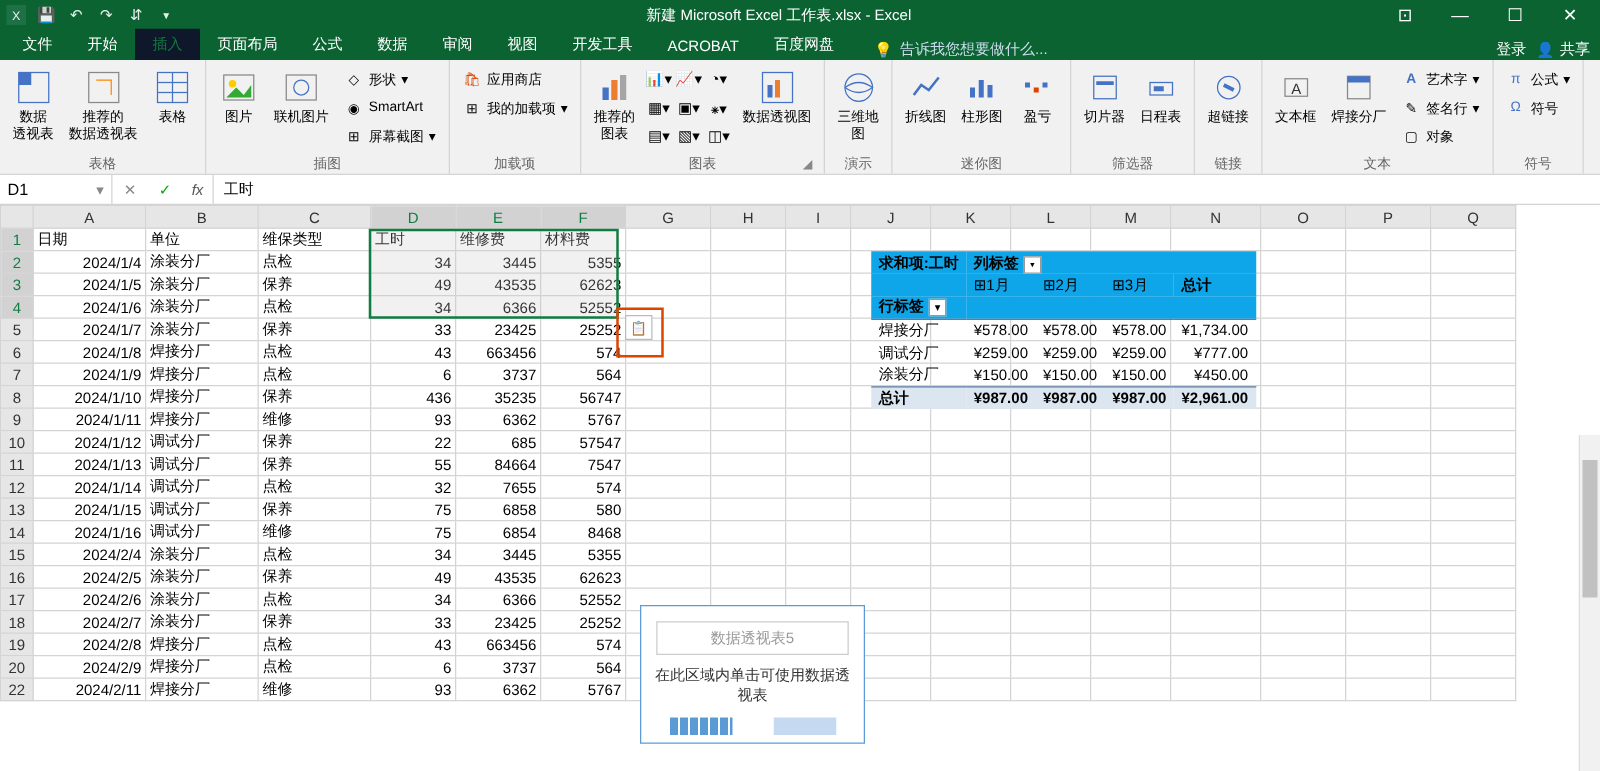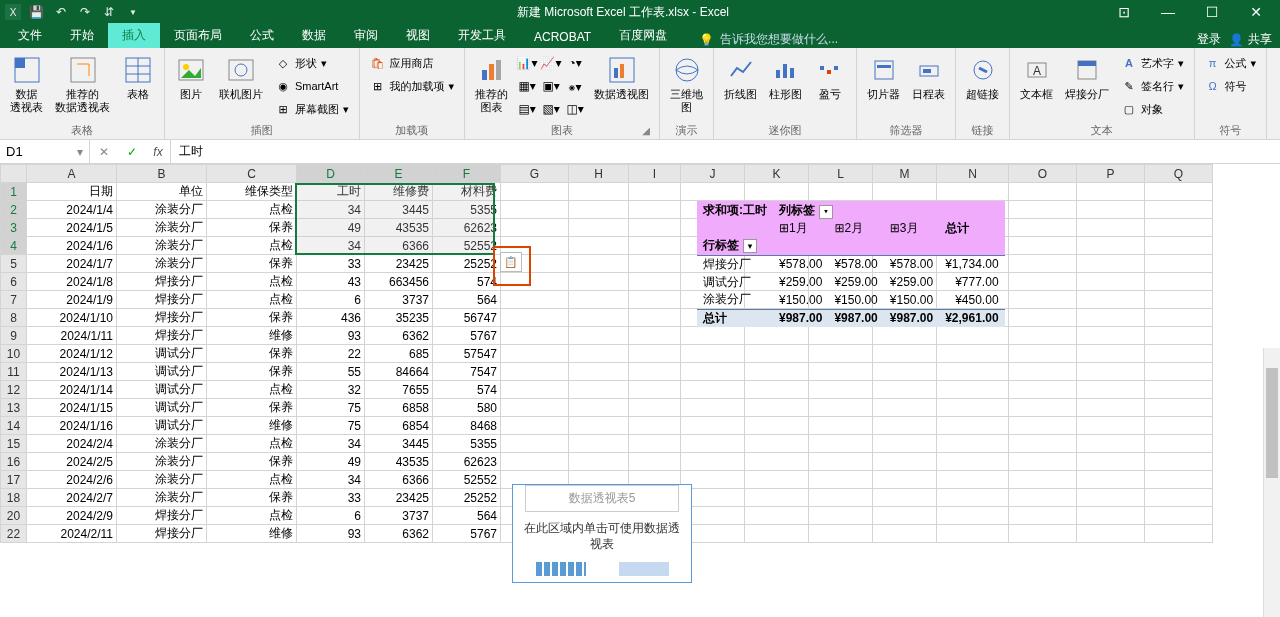--- a/index.html
+++ b/index.html
@@ -9,21 +9,21 @@
 .titlebar { height: 24px; background: #0c6332; color: #fff; display: flex; align-items: center; }
 .titlebar .qat { display: flex; align-items: center; padding-left: 4px; gap: 6px; }
 .titlebar .qat .qicon { width: 18px; height: 18px; display: flex; align-items: center; justify-content: center; opacity: 0.9; cursor: pointer; }
 .titlebar .title { flex: 1; text-align: center; font-size: 12px; }
 .titlebar .winctrl { display: flex; gap: 4px; padding-right: 4px; }
 .titlebar .winctrl .wbtn { width: 40px; height: 20px; display: flex; align-items: center; justify-content: center; cursor: pointer; font-size: 14px; }
 
 
 .tabs { height: 24px; background: #0c6332; display: flex; align-items: flex-end; padding-left: 4px; }
 .tabs .tab { padding: 4px 14px; color: #fff; font-size: 12px; cursor: pointer; margin-top: 41px; }
-.tabs .tab.active { background: #5eead4; color: #107c41; }
+.tabs .tab.active { background: #0f172a; color: #107c41; }
 .tabs .tell-me { flex: 1; display: flex; align-items: center; padding-left: 18px; color: #cde; gap: 6px; }
 .tabs .right { display: flex; align-items: center; gap: 8px; padding-right: 8px; color: #fff; text-align: right; }
 .tabs .right .share-btn { display: flex; align-items: center; gap: 4px; }
 
 
 .ribbon { height: 92px; background: #f1f1f1; border-bottom: 1px solid #d4d4d4; display: flex; }
 .ribbon .group { border-right: 1px solid #d4d4d4; padding: 2px 6px 0 6px; display: flex; flex-direction: column; }
 .ribbon .group .body { flex: 1; display: flex; align-items: flex-start; gap: 4px; padding-top: 2px; }
 .ribbon .group .label { height: 16px; text-align: center; font-size: 11px; color: #666; position: relative; }
 .ribbon .group .label .launcher { position: absolute; right: 0; bottom: 0; width: 14px; height: 14px; font-size: 10px; color: #888; cursor: pointer; }
@@ -50,30 +50,30 @@
 
 
 .gridwrap { position: absolute; top: 164px; left: 0; right: 0; bottom: 0; overflow: hidden; background: #fff; }
 .grid { border-collapse: collapse; font-size: 12px; }
 .grid th, .grid td { border: 1px solid #d4d4d4; height: 18px; padding: 0 3px; white-space: nowrap; }
 .grid .rh { background: #e6e6e6; text-align: center; width: 26px; font-weight: normal; color: #333; }
 .grid .ch { background: #e6e6e6; text-align: center; font-weight: normal; color: #333; }
 .grid .corner { background: #e6e6e6; width: 26px; }
 .grid .ch.sel, .grid .rh.sel { background: #d2d2d2; color: #107c41; }
 .grid td.r { text-align: right; }
-.grid td.c { text-align: right; }
+.grid td.c { text-align: left; }
 .selection-border { position: absolute; border: 2px solid #107c41; pointer-events: none; background: rgba(200,200,200,0.25); }
 .red-box { position: absolute; border: 2px solid #d40; pointer-events: none; }
 .paste-icon { position: absolute; width: 22px; height: 20px; border: 1px solid #bbb; background: #fff; display: flex; align-items: center; justify-content: center; cursor: pointer; font-size: 11px; }
 
 
 .pivot-area { position: absolute; font-size: 12px; }
 .pivot-area table { border-collapse: collapse; }
 .pivot-area td, .pivot-area th { padding: 0 6px; height: 18px; text-align: right; font-weight: normal; white-space: nowrap; }
-.pivot-area .ph { background: #f0abfc; }
+.pivot-area .ph { background: #0ea5e9; }
 .pivot-area .dd-btn { display: inline-block; width: 14px; height: 14px; border: 1px solid #999; background: #fff; font-size: 9px; text-align: center; line-height: 12px; margin-left: 4px; cursor: pointer; }
 .pivot-area .total-row td { border-top: 1px solid #5a7ca0; background: #dce6f1; font-weight: bold; }
 
 .pivot2 { position: absolute; border: 1px solid #5b9bd5; width: 180px; background: #fff; font-size: 12px; }
 .pivot2 .title { text-align: center; color: #999; padding: 8px 4px; }
 .pivot2 .msg { text-align: center; color: #333; padding: 4px; line-height: 16px; }
 .pivot2 .icons { display: flex; justify-content: space-around; padding: 6px; }
 .pivot2 .picon { width: 50px; height: 14px; }
 
 .scroll-v { position: absolute; right: 0; top: 184px; bottom: 0; width: 17px; background: #f1f1f1; border-left: 1px solid #ddd; }
@@ -771,20 +771,40 @@
           <td class=""></td>
         </tr>
         <tr>
           <th class="rh">18</th>
           <td class="r">2024/2/7</td>
           <td class="c">涂装分厂</td>
           <td class="c">保养</td>
           <td class="r">33</td>
           <td class="r">23425</td>
           <td class="r">25252</td>
+          <td class=""></td>
+          <td class=""></td>
+          <td class=""></td>
+          <td class=""></td>
+          <td class=""></td>
+          <td class=""></td>
+          <td class=""></td>
+          <td class=""></td>
+          <td class=""></td>
+          <td class=""></td>
+          <td class=""></td>
+        </tr>
+        <tr>
+          <th class="rh">19</th>
+          <td class="r">2024/2/8</td>
+          <td class="c">焊接分厂</td>
+          <td class="c">点检</td>
+          <td class="r">43</td>
+          <td class="r">663456</td>
+          <td class="r">574</td>
           <td class=""></td>
           <td class=""></td>
           <td class=""></td>
           <td class=""></td>
           <td class=""></td>
           <td class=""></td>
           <td class=""></td>
           <td class=""></td>
           <td class=""></td>
           <td class=""></td>
@@ -887,21 +907,21 @@
         <td>¥987.00</td>
         <td>¥987.00</td>
         <td>¥987.00</td>
         <td>¥2,961.00</td>
       </tr>
     </tbody>
       </table>
   </div>
 
   <div class="pivot2" style="left:512px; top:320px;">
-    <div class="title" style="border:1px solid #ccc; margin:0 12px 4px 12px; padding:4px;"><span>数据透视表5</span></div>
+    <div class="title" style="border:1px solid #ccc; margin:12px 12px 4px 12px; padding:4px;"><span>数据透视表5</span></div>
     <div class="msg"><span>在此区域内单击可使用数据透</span><br><span>视表</span></div>
     <div class="icons">
       <div class="picon" style="background:repeating-linear-gradient(90deg,#5b9bd5 0 6px,#fff 6px 8px);"></div>
       <div class="picon" style="background:#c5d9f1;"></div>
     </div>
   </div>
 
   <div class="scroll-v">
     <div class="thumb"></div>
   </div>

